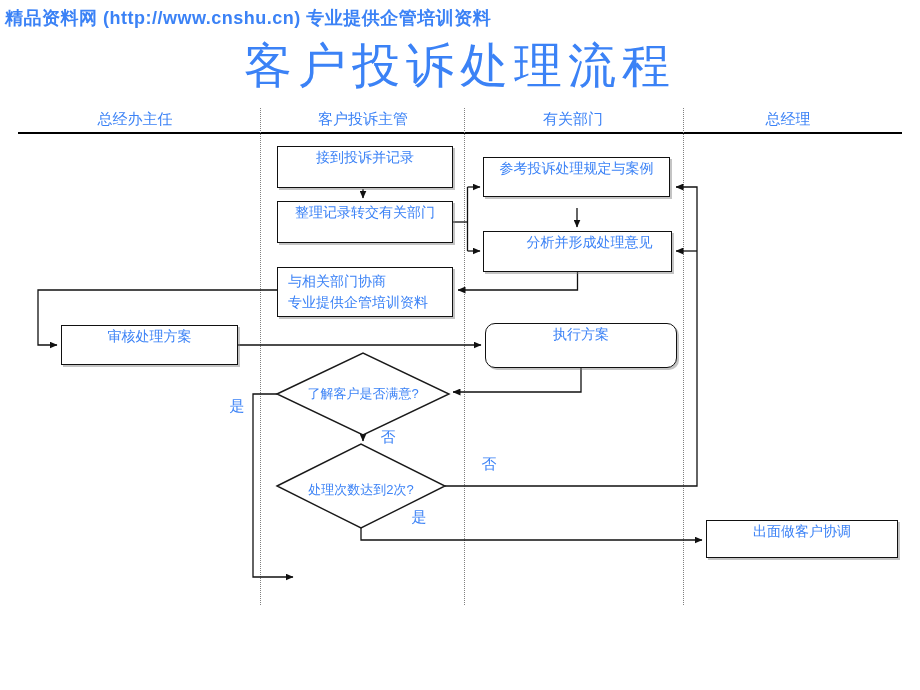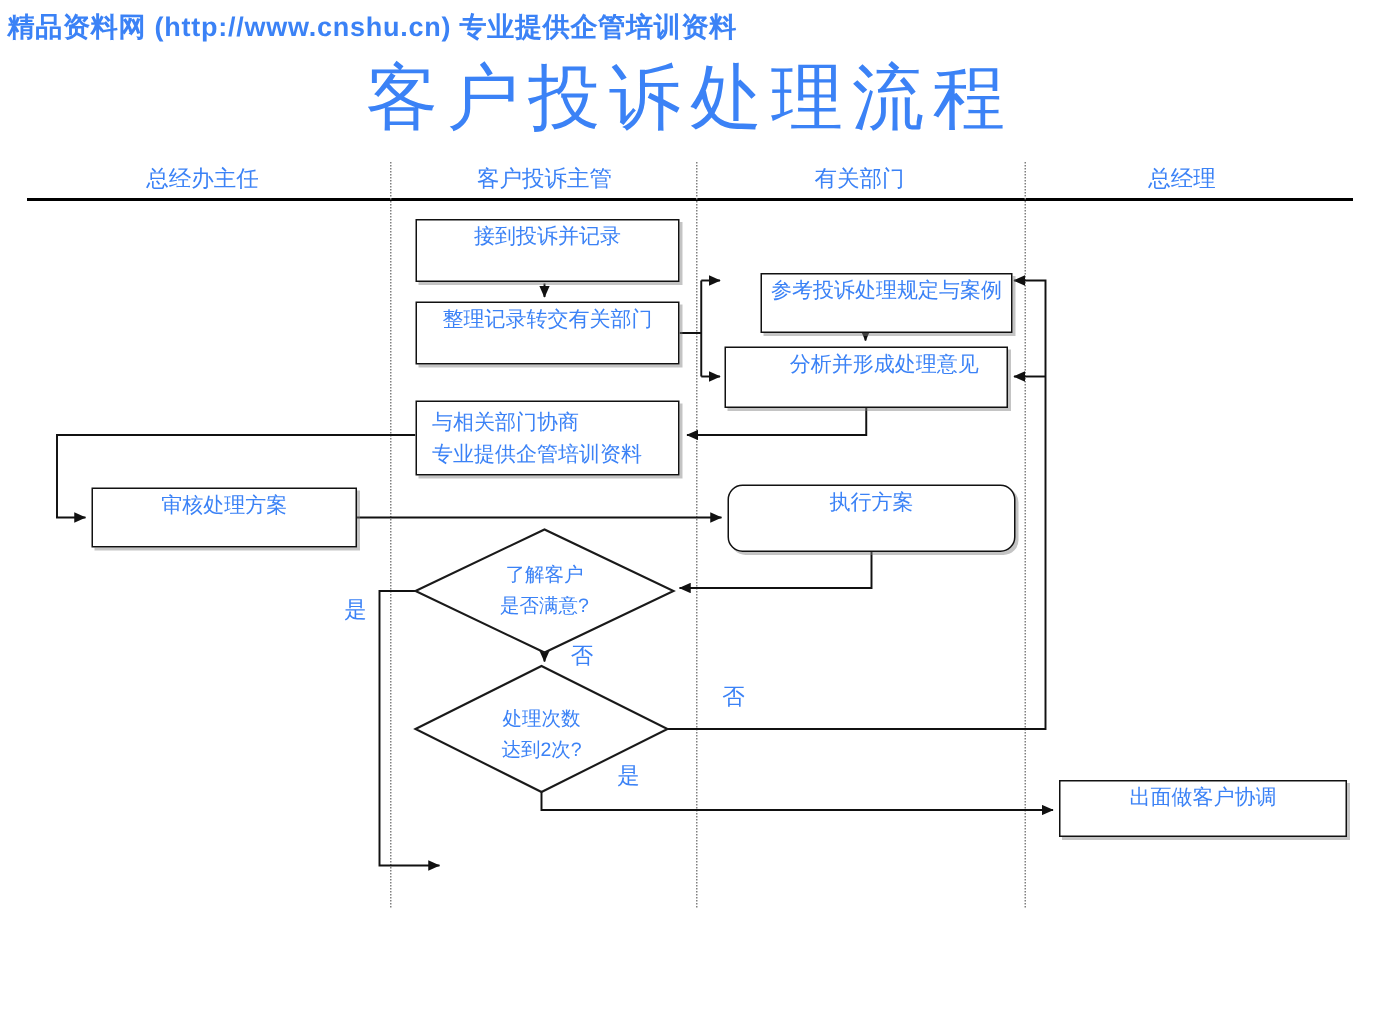--- a/index.html
+++ b/index.html
@@ -33,21 +33,21 @@
     border:1.5px solid #111; display:flex; justify-content:center;
     font-size:14px; text-align:center; line-height:1.5;
     box-shadow:2px 2px 0 rgba(125,125,125,0.45);
   }
   .box.multiline {
     flex-direction:column; align-items:flex-start; justify-content:center;
     padding-left:10px; text-align:left;
   }
   .box.rounded { border-radius:11px; }
   .diamond-label {
-    position:absolute; display:flex; flex-direction:column; align-items:center;
+    position:absolute; display:flex; flex-direction:row; align-items:center;
     justify-content:center; font-size:13px; line-height:1.6; text-align:center;
   }
   .branch-label {
     position:absolute; width:30px; text-align:center; font-size:15px;
   }
   svg.overlay { position:absolute; left:0; top:0; }
   .connector { stroke:#111; stroke-width:1.3; fill:none; }
   .diamond { fill:#fff; stroke:#1a1a1a; stroke-width:1.4; }
 </style>
 </head>
@@ -108,21 +108,21 @@
   </svg>
 
   <div class="box" style="left:277px; top:146px; width:176px; height:42px;">
     <span>接到投诉并记录</span>
   </div>
 
   <div class="box" style="left:277px; top:201px; width:176px; height:42px;">
     <span>整理记录转交有关部门</span>
   </div>
 
-  <div class="box" style="left:483px; top:182px; width:168px; height:40px;margin-left:24px;">
+  <div class="box" style="left:483px; top:157px; width:187px; height:40px;">
     <span>参考投诉处理规定与案例</span>
   </div>
 
   <div class="box" style="left:483px; top:231px; width:189px; height:41px;padding-left:24px;">
     <span>分析并形成处理意见</span>
   </div>
 
   <div class="box multiline" style="left:277px; top:267px; width:176px; height:50px;">
     <span>与相关部门协商</span>
     <span>专业提供企管培训资料</span>

